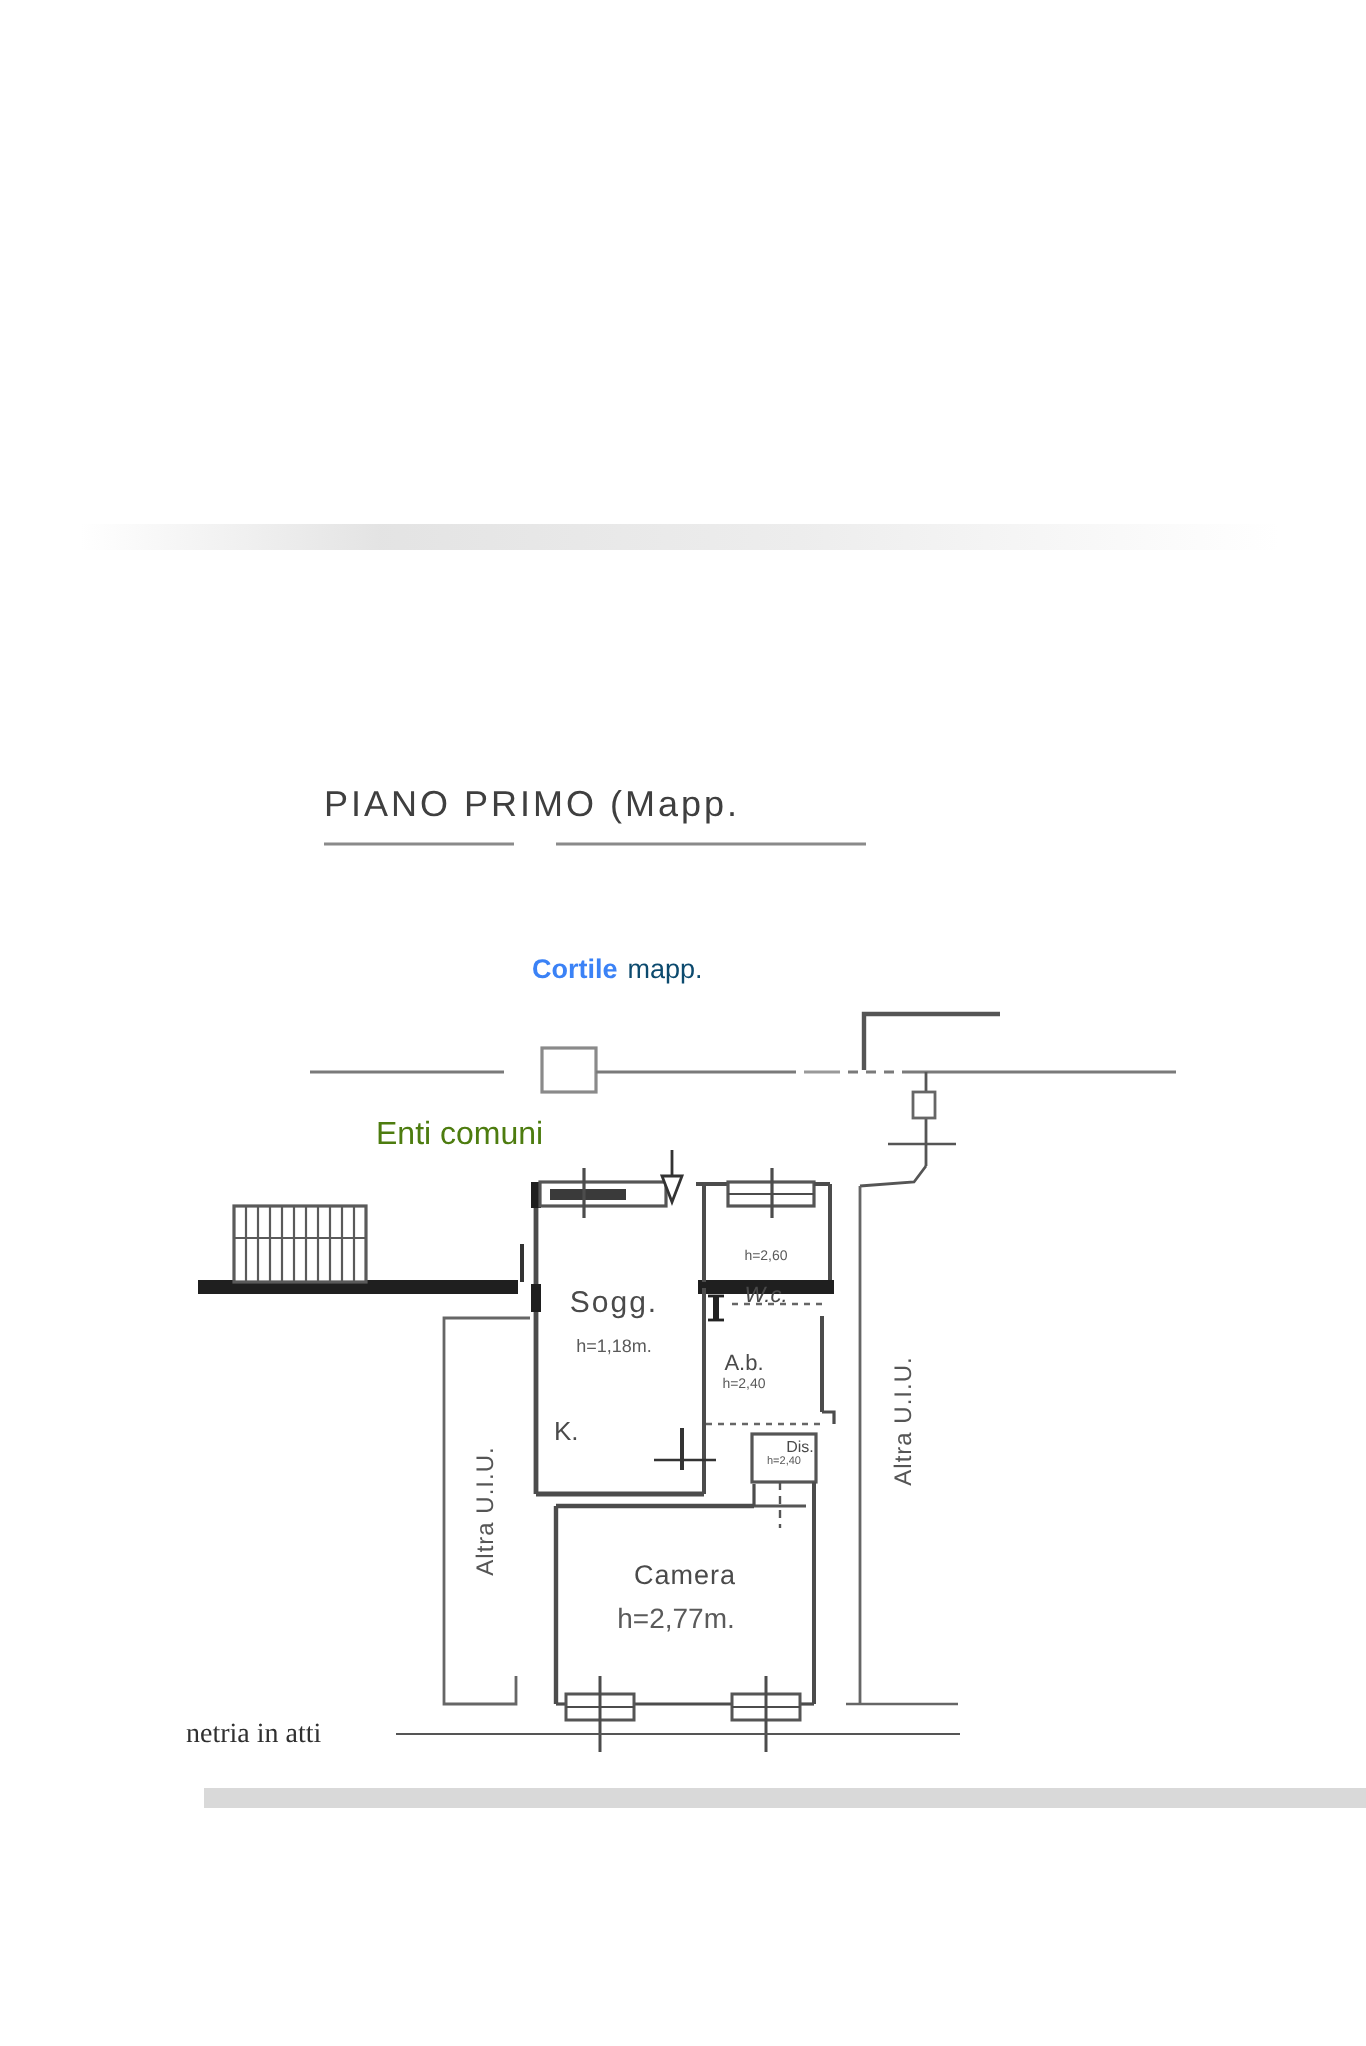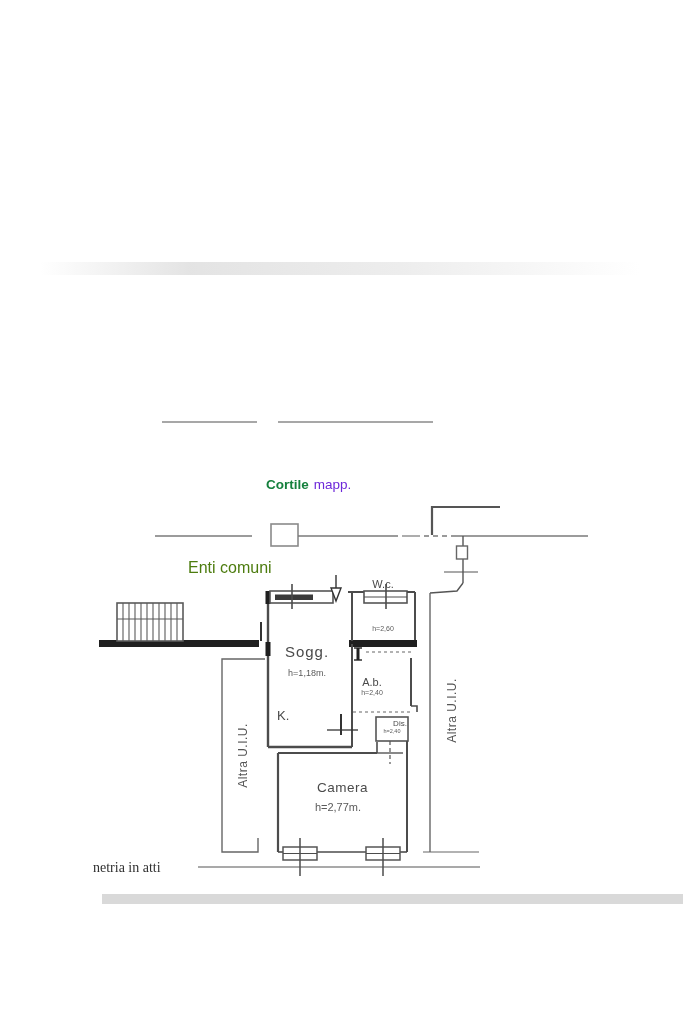--- a/index.html
+++ b/index.html
@@ -6,35 +6,35 @@
   #stage{
     position:relative;width:683px;height:1023px;background:#ffffff;overflow:hidden;
     font-family:"Liberation Sans",sans-serif;
   }
   #plan-svg{position:absolute;left:0;top:0;width:683px;height:1023px;}
   .lbl{position:absolute;white-space:nowrap;}
   .title{
     left:162px;top:392px;font-size:18px;letter-spacing:1.5px;color:#3f3f3f;
   }
   .cortile{left:266px;top:477px;font-size:13.5px;color:#333;}
-  .cortile .bold{font-weight:bold;color:#15803d;}
-  .cortile .light{color:#6d28d9;margin-left:5px;text-align:right;}
+  .cortile .bold{font-weight:bold;color:#3b82f6;}
+  .cortile .light{color:#0c4a6e;margin-left:5px;text-align:right;}
   .enti{left:188px;top:559px;font-size:16px;color:#4d7c0f;}
   .room{color:#4a4a4a;text-align:center;}
   .sogg-n{left:277px;top:643px;width:60px;font-size:15px;letter-spacing:1px;}
   .sogg-h{left:277px;top:668px;width:60px;font-size:9px;color:#5a5a5a;}
-  .wc-n{left:363px;top:578px;width:40px;font-size:11px;}
+  .wc-n{left:363px;top:642px;width:40px;font-size:11px;font-style:italic;}
   .wc-h{left:363px;top:625px;width:40px;font-size:7px;color:#5a5a5a;}
   .ab-n{left:352px;top:676px;width:40px;font-size:11px;}
   .ab-h{left:352px;top:689px;width:40px;font-size:7px;color:#5a5a5a;}
   .k-n{left:277px;top:708px;font-size:13px;}
   .dis-n{left:378px;top:719px;width:44px;font-size:8px;}
   .dis-h{left:378px;top:728px;width:28px;font-size:5.5px;color:#5a5a5a;}
   .cam-n{left:308px;top:780px;width:60px;font-size:13.5px;letter-spacing:.5px;text-align:right;}
-  .cam-h{left:308px;top:801px;width:60px;font-size:11px;color:#5a5a5a;}
+  .cam-h{left:308px;top:801px;width:60px;font-size:14px;color:#5a5a5a;}
   .vert{
     width:90px;height:15px;text-align:center;font-size:12px;color:#555;
     letter-spacing:.5px;transform:rotate(-90deg);
   }
   .vert-left{left:198px;top:748px;}
   .vert-right{left:407px;top:703px;}
   .footer-note{
     left:93px;top:860px;font-family:"Liberation Serif",serif;
     font-size:14px;color:#303030;
   }
@@ -171,20 +171,21 @@
       <g>
         <rect x="366" y="847" width="34" height="13" fill="#ffffff" stroke="#555555" stroke-width="1.5"></rect>
         <line x1="366" y1="853.5" x2="400" y2="853.5" stroke-width="1"></line>
         <line x1="383" y1="838" x2="383" y2="876" stroke-width="1.5"></line>
       </g>
     </g>
 
     <line x1="198" y1="867" x2="480" y2="867" stroke="#555555" stroke-width="1.1"></line>
   </svg>
 
+  <div class="lbl title">PIANO  PRIMO (Mapp.</div>
 
   <div class="lbl cortile">
     <span class="bold">Cortile</span><span class="light">mapp.</span>
   </div>
 
   <div class="lbl enti">Enti comuni</div>
 
   <div class="lbl room sogg-n">Sogg.</div>
   <div class="lbl room sogg-h">h=1,18m.</div>
 

